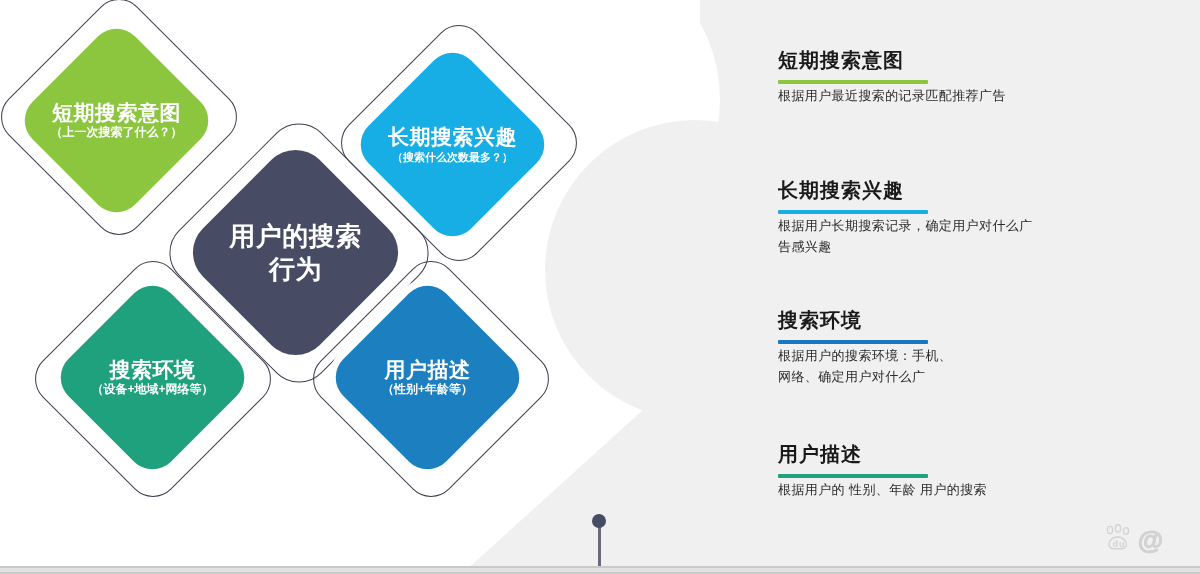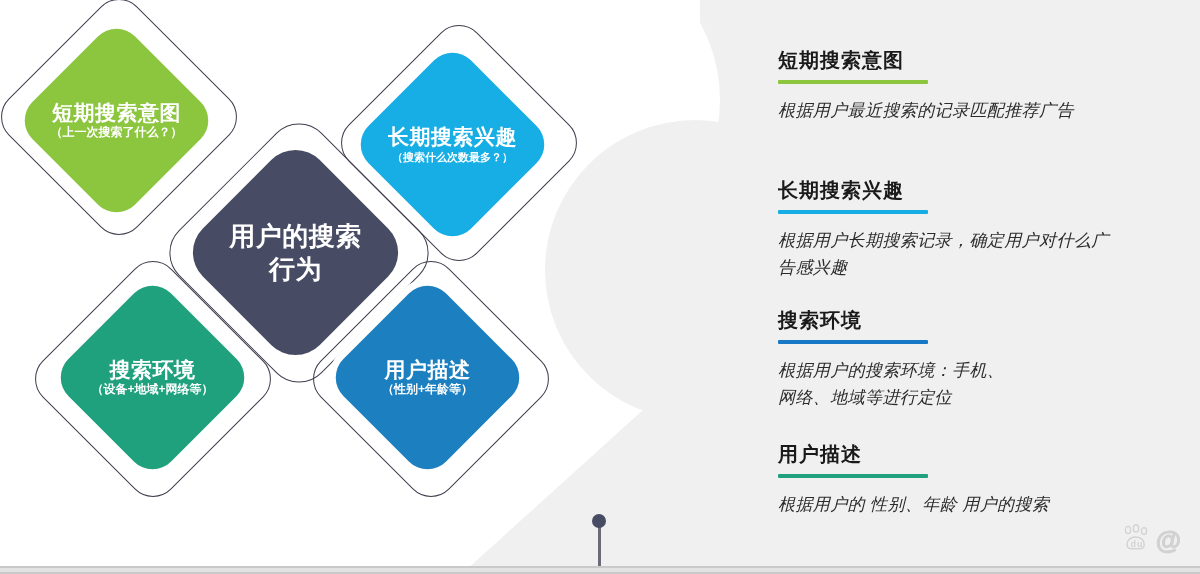--- a/index.html
+++ b/index.html
@@ -224,33 +224,32 @@
     letter-spacing: 1px;
     line-height: 1.2;
   }
   .t-rule {
     height: 4px;
     width: 150px;
     margin-top: 8px;
     border-radius: 1px;
   }
   .t-body {
-    margin-top: 13px;
-    font-size: 17px;
+    margin-top: 2px;
+    font-size: 13px;
     color: #2b2b2b;
     line-height: 1.6;
     letter-spacing: 0.4px;
     white-space: pre-line;
-    font-style: italic;
   }
 
   
   .watermark {
     position: absolute;
-    right: 18px;
+    right: 36px;
     bottom: 18px;
     z-index: 25;
     display: flex;
     align-items: center;
     gap: 5px;
     color: #d2d2d2;
     font-size: 25px;
     font-weight: bold;
     letter-spacing: 1px;
     -webkit-text-stroke: 1px #cfcfcf;
@@ -333,21 +332,21 @@
       <div class="t-head">长期搜索兴趣</div>
       <div class="t-rule" style="background:#17aee5;"></div>
       <div class="t-body">根据用户长期搜索记录，确定用户对什么广
 告感兴趣</div>
     </div>
 
     <div class="t-block" id="tb-2">
       <div class="t-head">搜索环境</div>
       <div class="t-rule" style="background:#1878c8;"></div>
       <div class="t-body">根据用户的搜索环境：手机、
-网络、地域等进行定位</div>
+网络、确定用户对什么广</div>
     </div>
 
     <div class="t-block" id="tb-3">
       <div class="t-head">用户描述</div>
       <div class="t-rule" style="background:#1fa17e;"></div>
       <div class="t-body">根据用户的 性别、年龄 用户的搜索</div>
     </div>
   </div>
 
   <div class="watermark">

